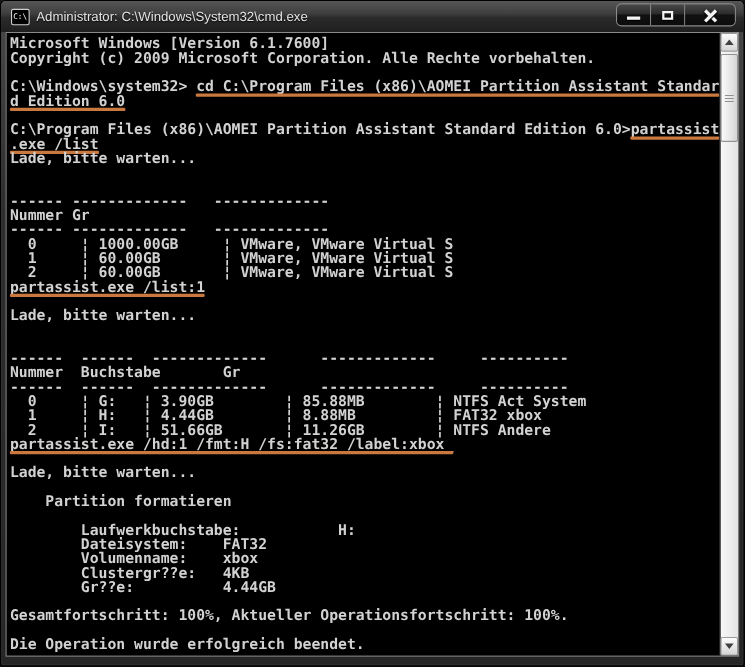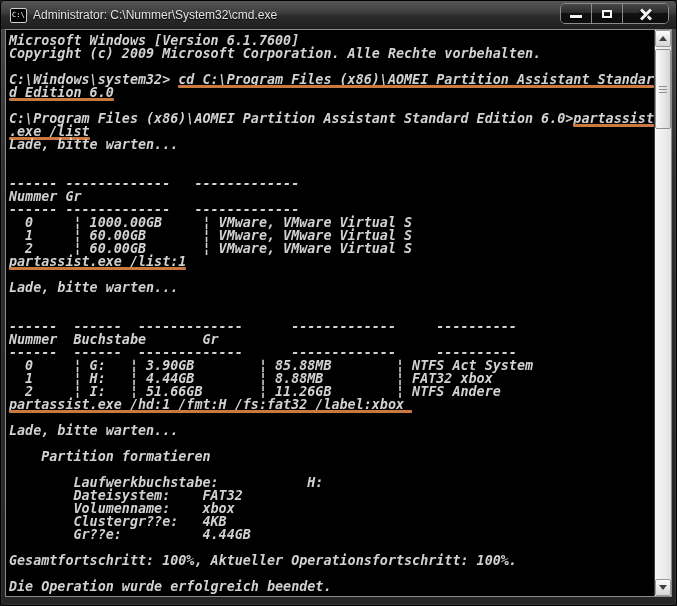--- a/index.html
+++ b/index.html
@@ -89,21 +89,20 @@
     flex: 1;
     padding: 4px 0 0 3px;
     font-family: "DejaVu Sans Mono", monospace;
     font-weight: bold;
     font-size: 13.4px;
     line-height: 13px;
     color: #d2d2d2;
     white-space: pre;
     overflow: hidden;
     cursor: text;
-    font-style: italic;
   }
   .line { position: relative; height: 13px; }
   .underline-bar {
     position: absolute;
     height: 3px; bottom: -2px;
     border-radius: 1px;
   }
 
   
   .scrollbar {
@@ -134,21 +133,21 @@
     background: repeating-linear-gradient(#8f8f8f 0 1px, transparent 1px 3px);
   }
 </style>
 </head>
 <body>
 
 <div class="window">
 
   <div class="titlebar">
     <div class="cmd-icon">C:\</div>
-    <div class="title-text">Administrator: C:\Nummer\System32\cmd.exe</div>
+    <div class="title-text">Administrator: C:\Windows\System32\cmd.exe</div>
     <div class="controls">
       <div class="ctrl-btn">
         <span class="glyph-min"></span>
       </div>
       <div class="ctrl-btn">
         <span class="glyph-max"></span>
       </div>
       <div class="ctrl-btn">
         <span class="glyph-close"></span>
       </div>

